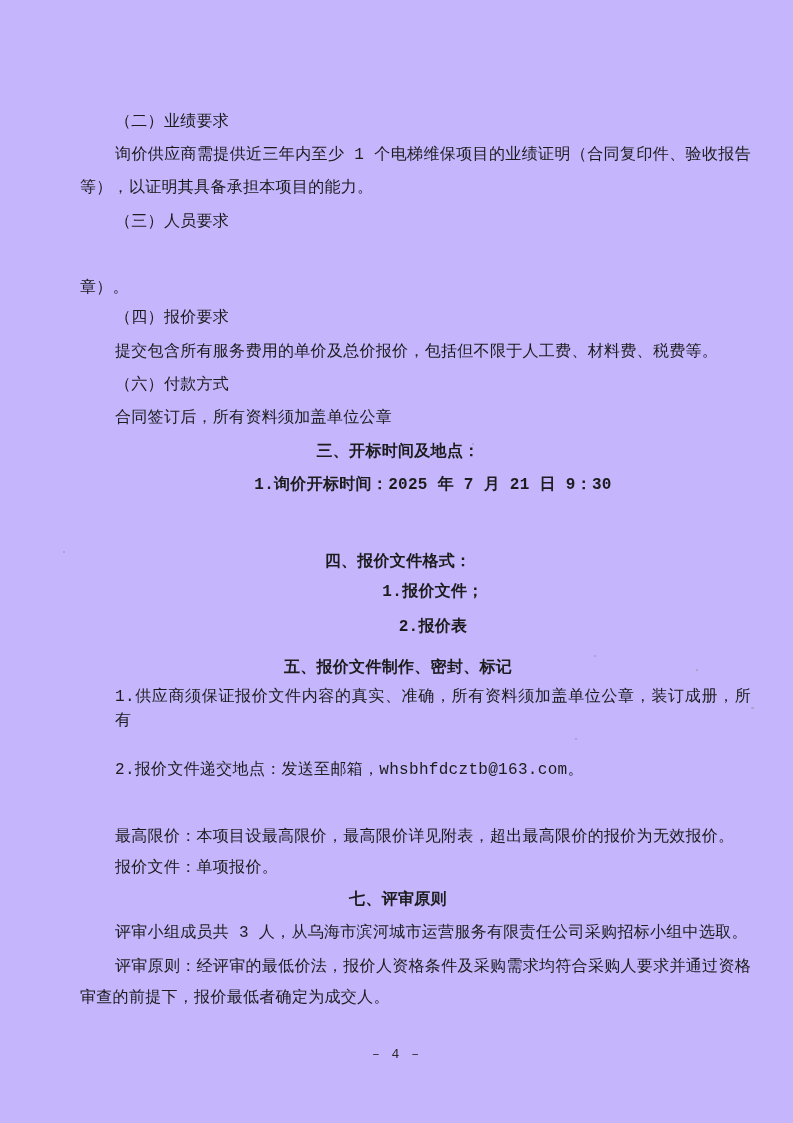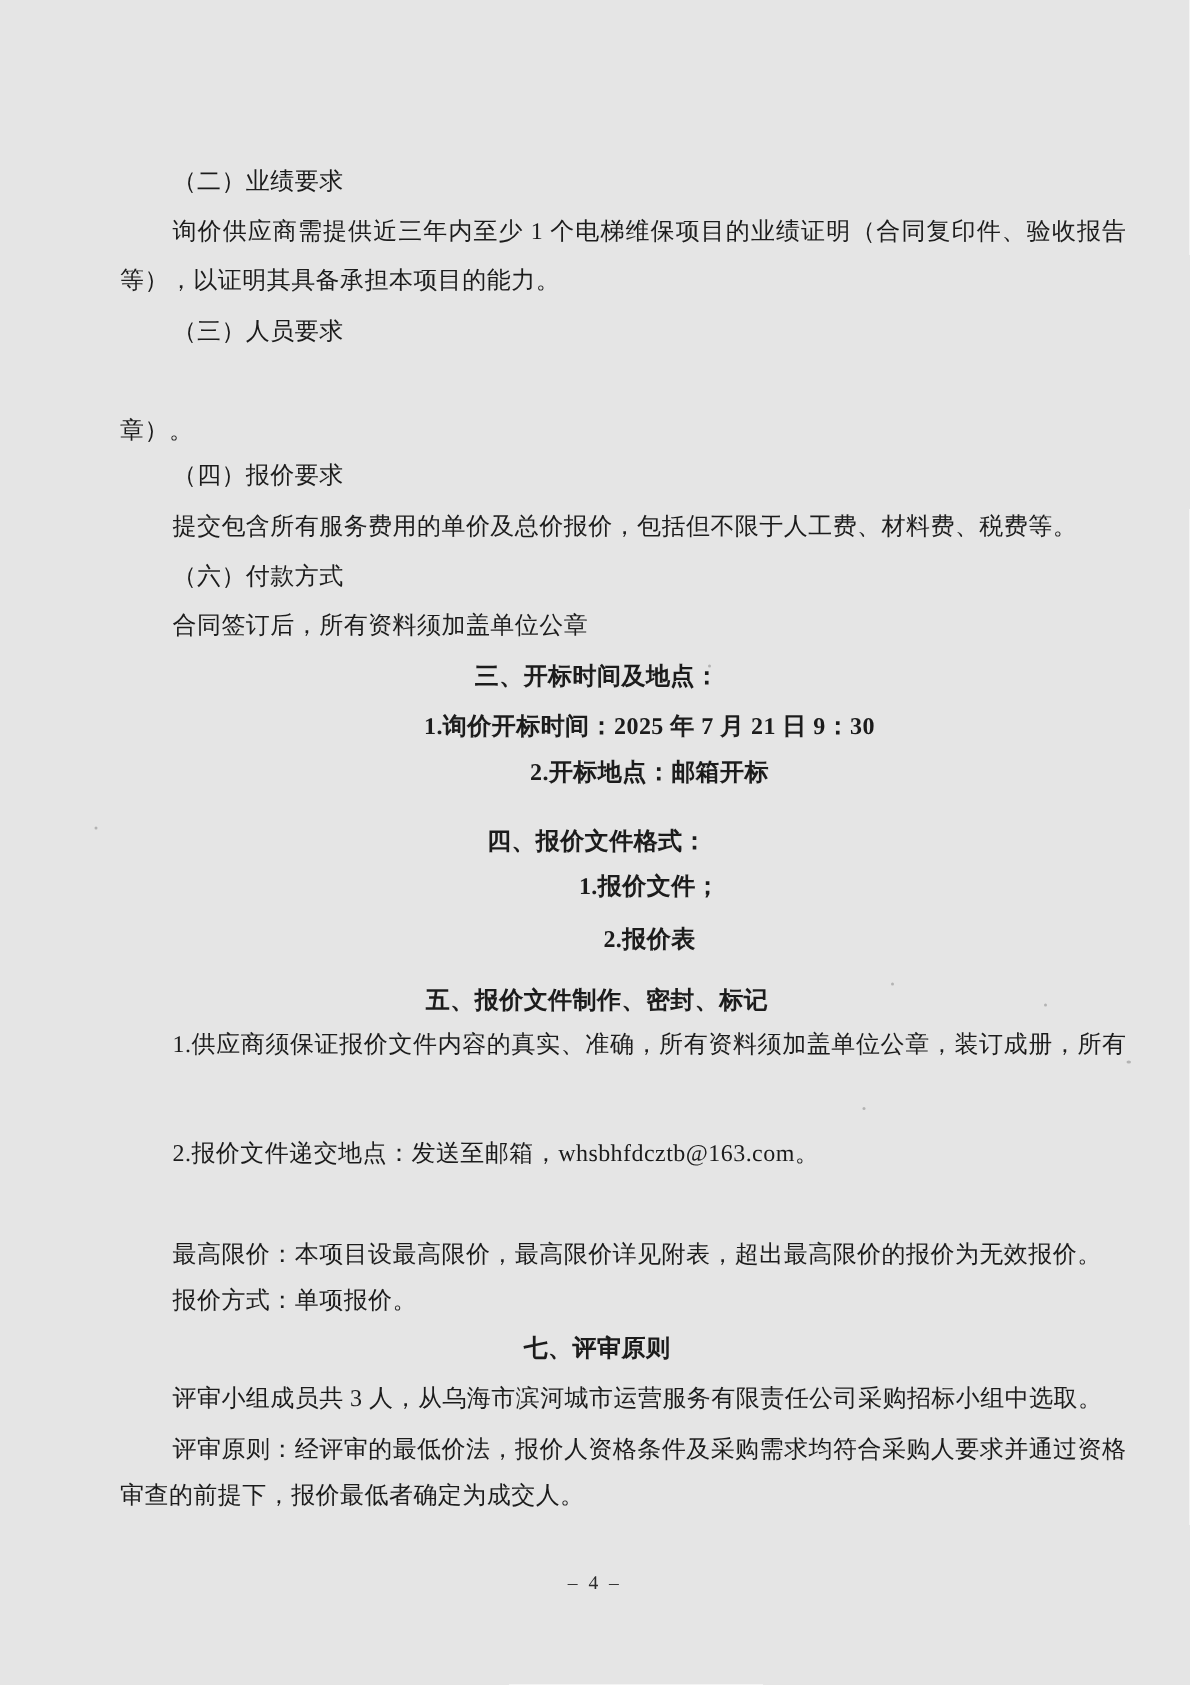--- a/index.html
+++ b/index.html
@@ -4,22 +4,22 @@
 <style>
   html, body {
     margin: 0;
     padding: 0;
     background: #ffffff;
   }
   .page {
     position: relative;
     width: 793px;
     height: 1123px;
-    background: #e5e5e5;
-    font-family: Liberation Serif, serif;
+    background: #c4b5fd;
+    font-family: Liberation Mono, monospace;
     color: #1c1c1c;
     overflow: hidden;
   }
   .line {
     position: absolute;
     left: 80px;
     width: 636px;
     font-size: 16px;
     line-height: 24px;
     letter-spacing: 0.3px;
@@ -58,32 +58,31 @@
   <div class="line" style="top:276px">章）。</div>
 
   <div class="line ind" style="top:306px">（四）报价要求</div>
   <div class="line ind" style="top:340px">提交包含所有服务费用的单价及总价报价，包括但不限于人工费、材料费、税费等。</div>
 
   <div class="line ind" style="top:373px">（六）付款方式</div>
   <div class="line ind" style="top:406px">合同签订后，所有资料须加盖单位公章</div>
 
   <div class="line b" style="top:440px">三、开标时间及地点：</div>
   <div class="line ind b" style="top:473px">1.询价开标时间：2025 年 7 月 21 日 9：30</div>
-  <div class="line ind b" style="top:504px">2.开标地点：邮箱开标</div>
 
   <div class="line b" style="top:550px">四、报价文件格式：</div>
   <div class="line ind b" style="top:580px">1.报价文件；</div>
   <div class="line ind b" style="top:615px">2.报价表</div>
 
   <div class="line b" style="top:656px">五、报价文件制作、密封、标记</div>
   <div class="line ind fill" style="top:685px">1.供应商须保证报价文件内容的真实、准确，所有资料须加盖单位公章，装订成册，所有</div>
   <div class="line ind" style="top:758px">2.报价文件递交地点：发送至邮箱，whsbhfdcztb@163.com。</div>
 
   <div class="line ind" style="top:825px">最高限价：本项目设最高限价，最高限价详见附表，超出最高限价的报价为无效报价。</div>
-  <div class="line ind" style="top:856px">报价方式：单项报价。</div>
+  <div class="line ind" style="top:856px">报价文件：单项报价。</div>
 
   <div class="line b" style="top:888px">七、评审原则</div>
   <div class="line ind" style="top:921px">评审小组成员共 3 人，从乌海市滨河城市运营服务有限责任公司采购招标小组中选取。</div>
   <div class="line ind fill" style="top:955px">评审原则：经评审的最低价法，报价人资格条件及采购需求均符合采购人要求并通过资格</div>
   <div class="line" style="top:986px">审查的前提下，报价最低者确定为成交人。</div>
 
   <div class="footer-num">– 4 –</div>
 
   <div class="speck" style="top:655px; left:594px; width:2px; height:2px;"></div>
   <div class="speck" style="top:669px; left:696px; width:2px; height:2px;"></div>

